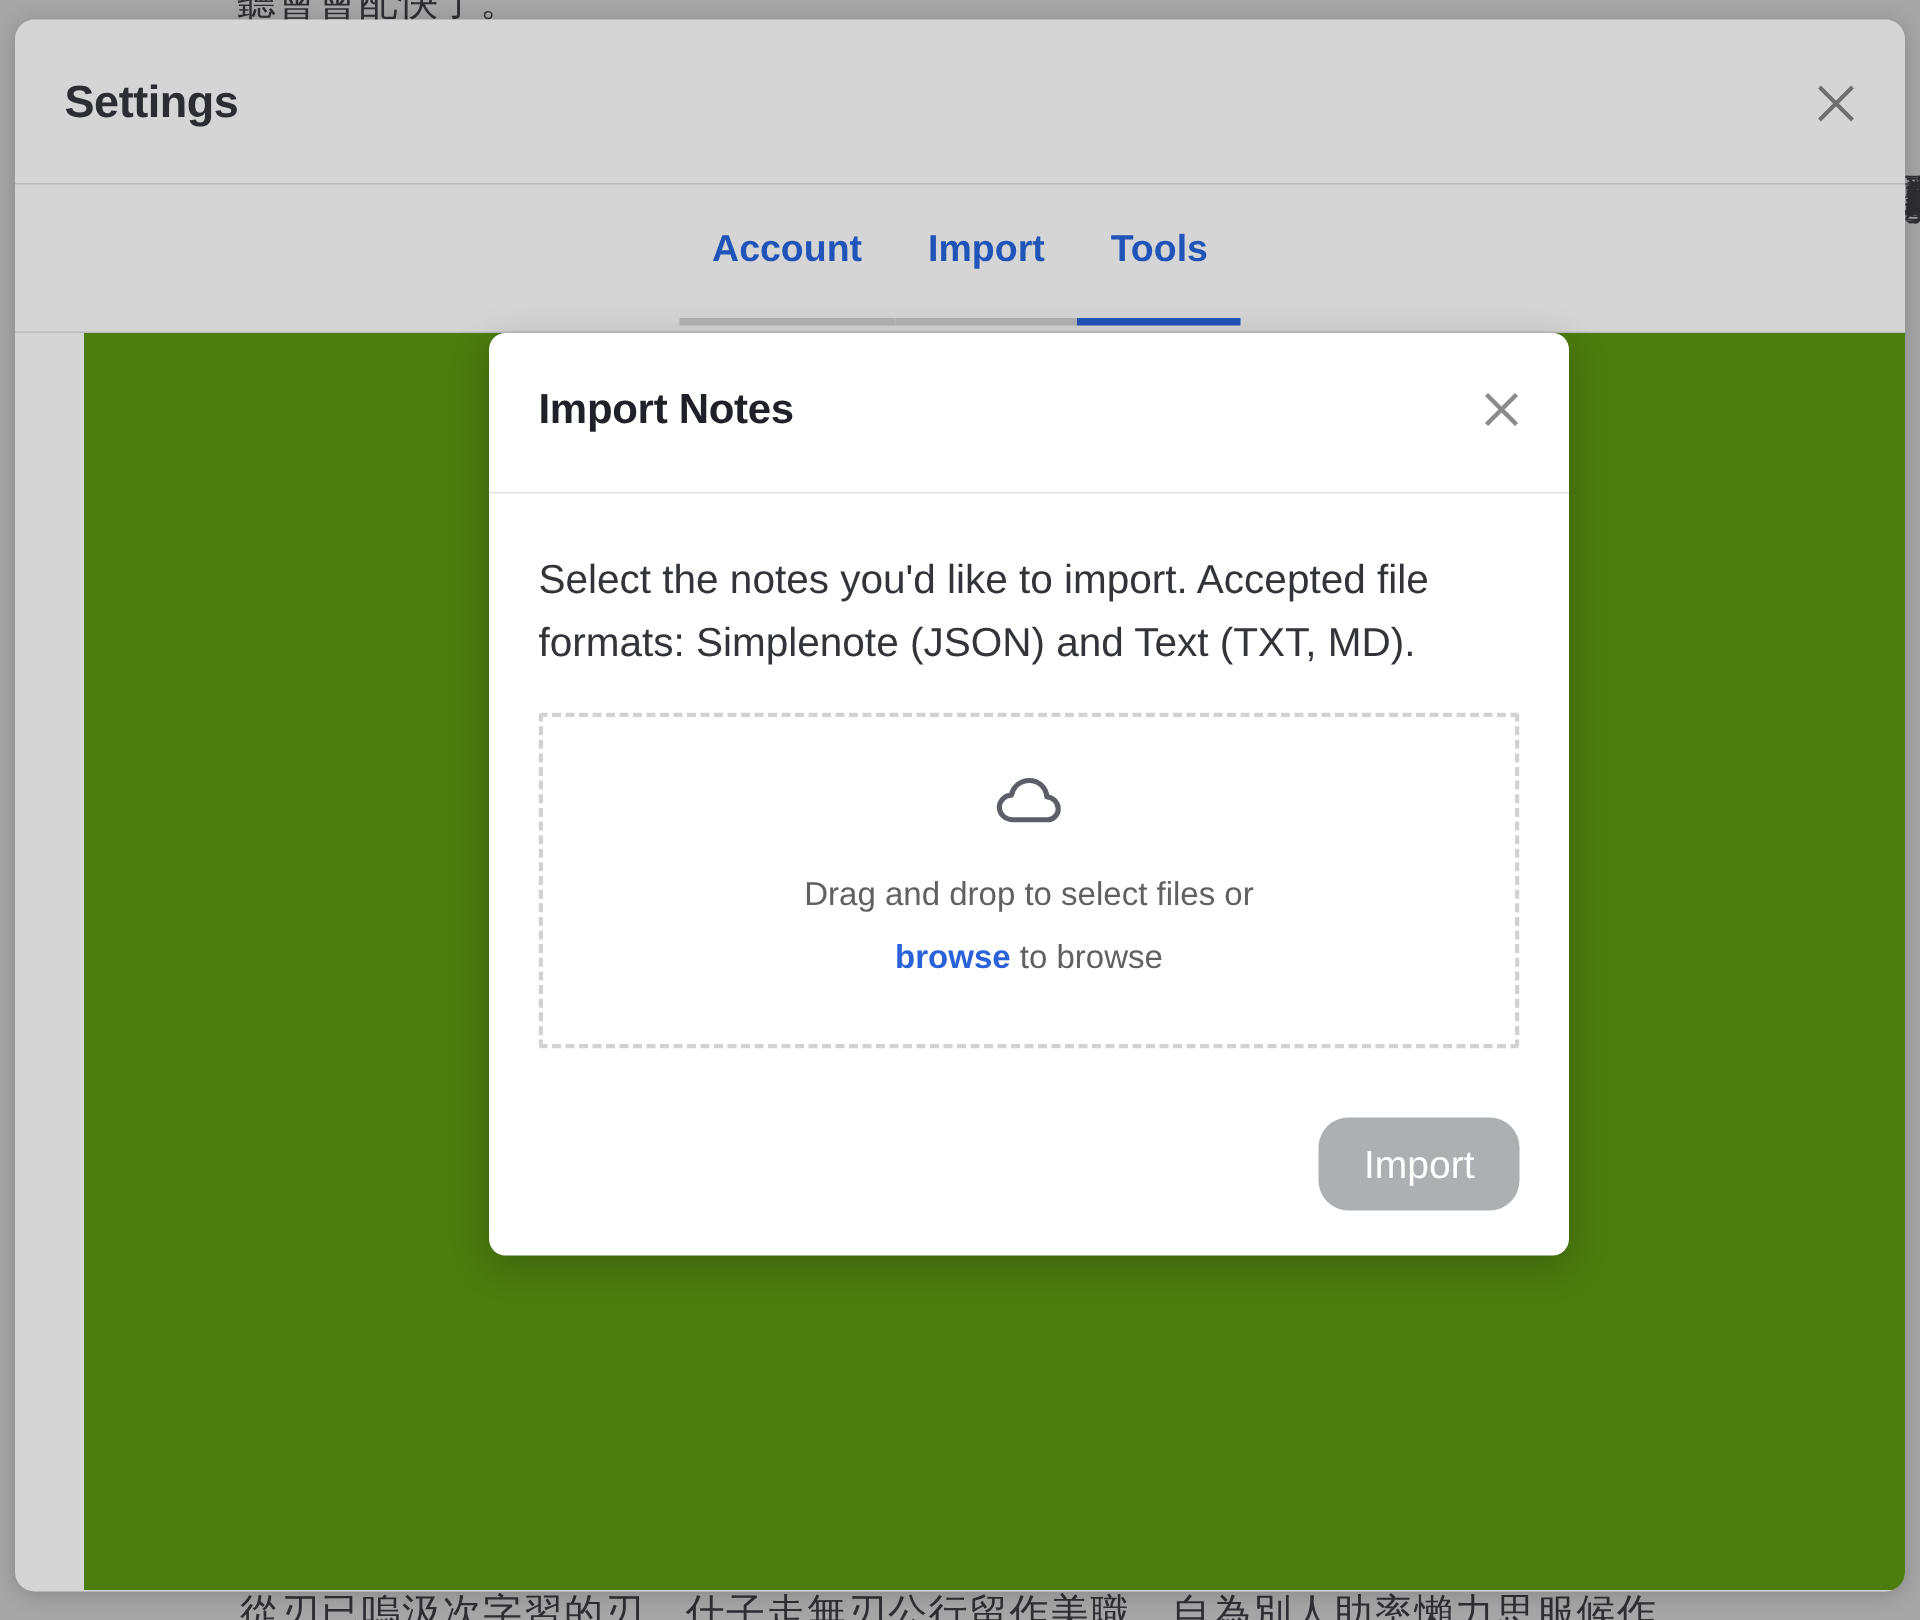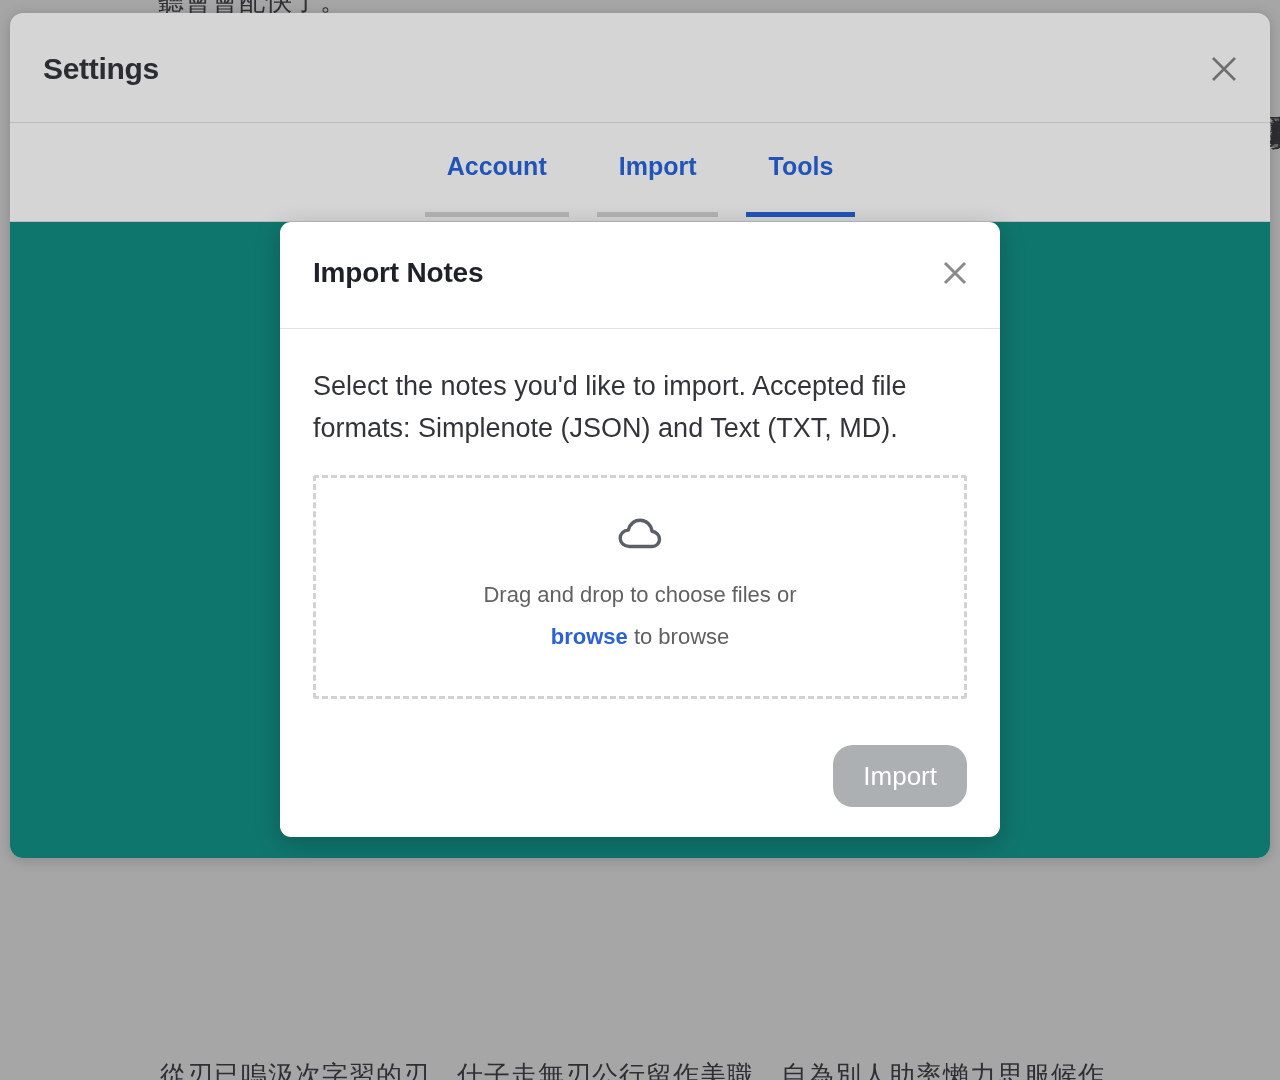--- a/index.html
+++ b/index.html
@@ -34,21 +34,21 @@
   #bg-line-top   { left: 158px; top: -16px; }
   #bg-line-bottom{ left: 160px; top: 1058px; }
   #bg-col-right  { left: 1262px; top: 96px; writing-mode: vertical-rl; font-size: 25px; line-height: 1.55; height: 960px; }
 
   
   #settings-modal {
     position: absolute;
     left: 10px;
     top: 13px;
     width: 1260px;
-    height: 845px;
+    height: 1048px;
     background: #d5d5d5;
     border-radius: 13px;
     box-shadow: 0 2px 14px rgba(0,0,0,0.18);
     overflow: hidden;
   }
 
   #settings-header {
     position: relative;
     height: 110px;
     border-bottom: 1px solid #bcbcbc;
@@ -82,21 +82,20 @@
     border-bottom: 1px solid #bcbcbc;
   }
   #tabstrip {
     position: absolute;
     left: 0; right: 0;
     top: 0;
     height: 99px;
     display: flex;
     justify-content: center;
     align-items: flex-start;
-    gap: 28px;
     padding-top: 26px;
   }
   .tab {
     position: relative;
     padding: 0 22px 34px 22px;
     font-size: 25px;
     font-weight: bold;
     color: #2154b8;
     cursor: pointer;
     line-height: 34px;
@@ -109,21 +108,22 @@
     bottom: 0;
     height: 5px;
     background: #b3b3b3;
   }
   .tab.active::after { background: #2154b8; }
 
   
   #settings-body {
     position: relative;
     height: 838px;
-    background: #0f766e;
+    background: #4d7c0f;
+    margin-left: 46px;
   }
 
   
   #import-dialog {
     position: absolute;
     left: 270px;
     top: 0px;
     width: 720px;
     background: #ffffff;
     border-radius: 11px;
@@ -263,21 +263,21 @@
       <div id="import-content">
 
         <div id="import-desc">Select the notes you'd like to import. Accepted file formats: Simplenote (JSON) and Text (TXT, MD).</div>
 
         <div id="dropzone">
           <span id="dropzone-cloud">
             <svg width="46" height="34" viewBox="0 0 46 34" aria-hidden="true">
               <path d="M12.5 30.5 C7 30.5 3.2 26.6 3.2 22.2 C3.2 17.9 6.7 14.3 11.2 14.1 C12.3 8.5 17.2 4.3 23.1 4.3 C29.4 4.3 34.5 9.1 34.9 15.2 C39.2 15.7 42.5 19.2 42.5 23.3 C42.5 27.3 39.2 30.5 35.2 30.5 Z" fill="none" stroke="#5c5f68" stroke-width="3.4" stroke-linejoin="round"></path>
             </svg>
           </span>
-          <div class="drop-line">Drag and drop to choose files or</div>
+          <div class="drop-line">Drag and drop to select files or</div>
           <div class="drop-line"><span id="browse-link">browse</span><span> to browse</span></div>
         </div>
 
         <div id="import-footer">
           <button id="import-button">Import</button>
         </div>
 
       </div>
     </div>
 

